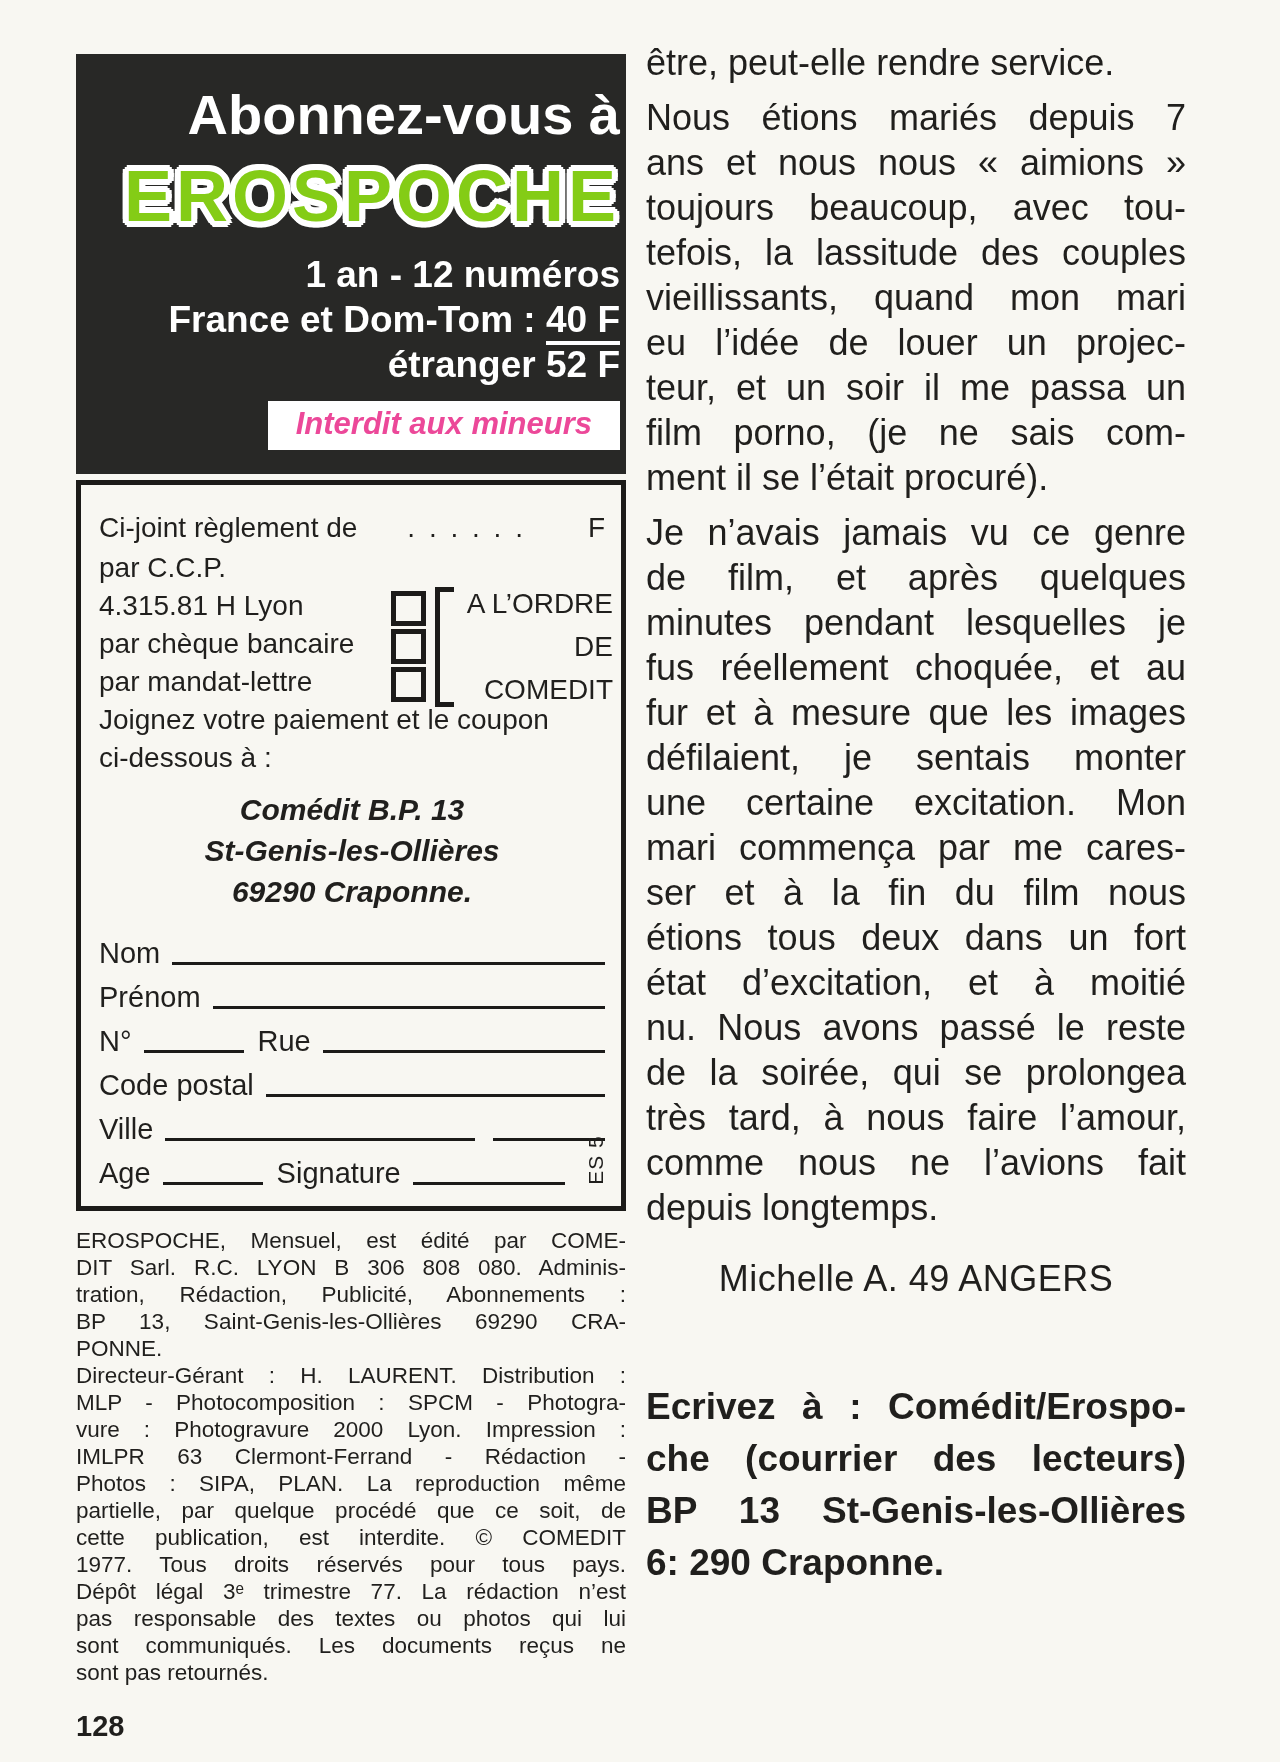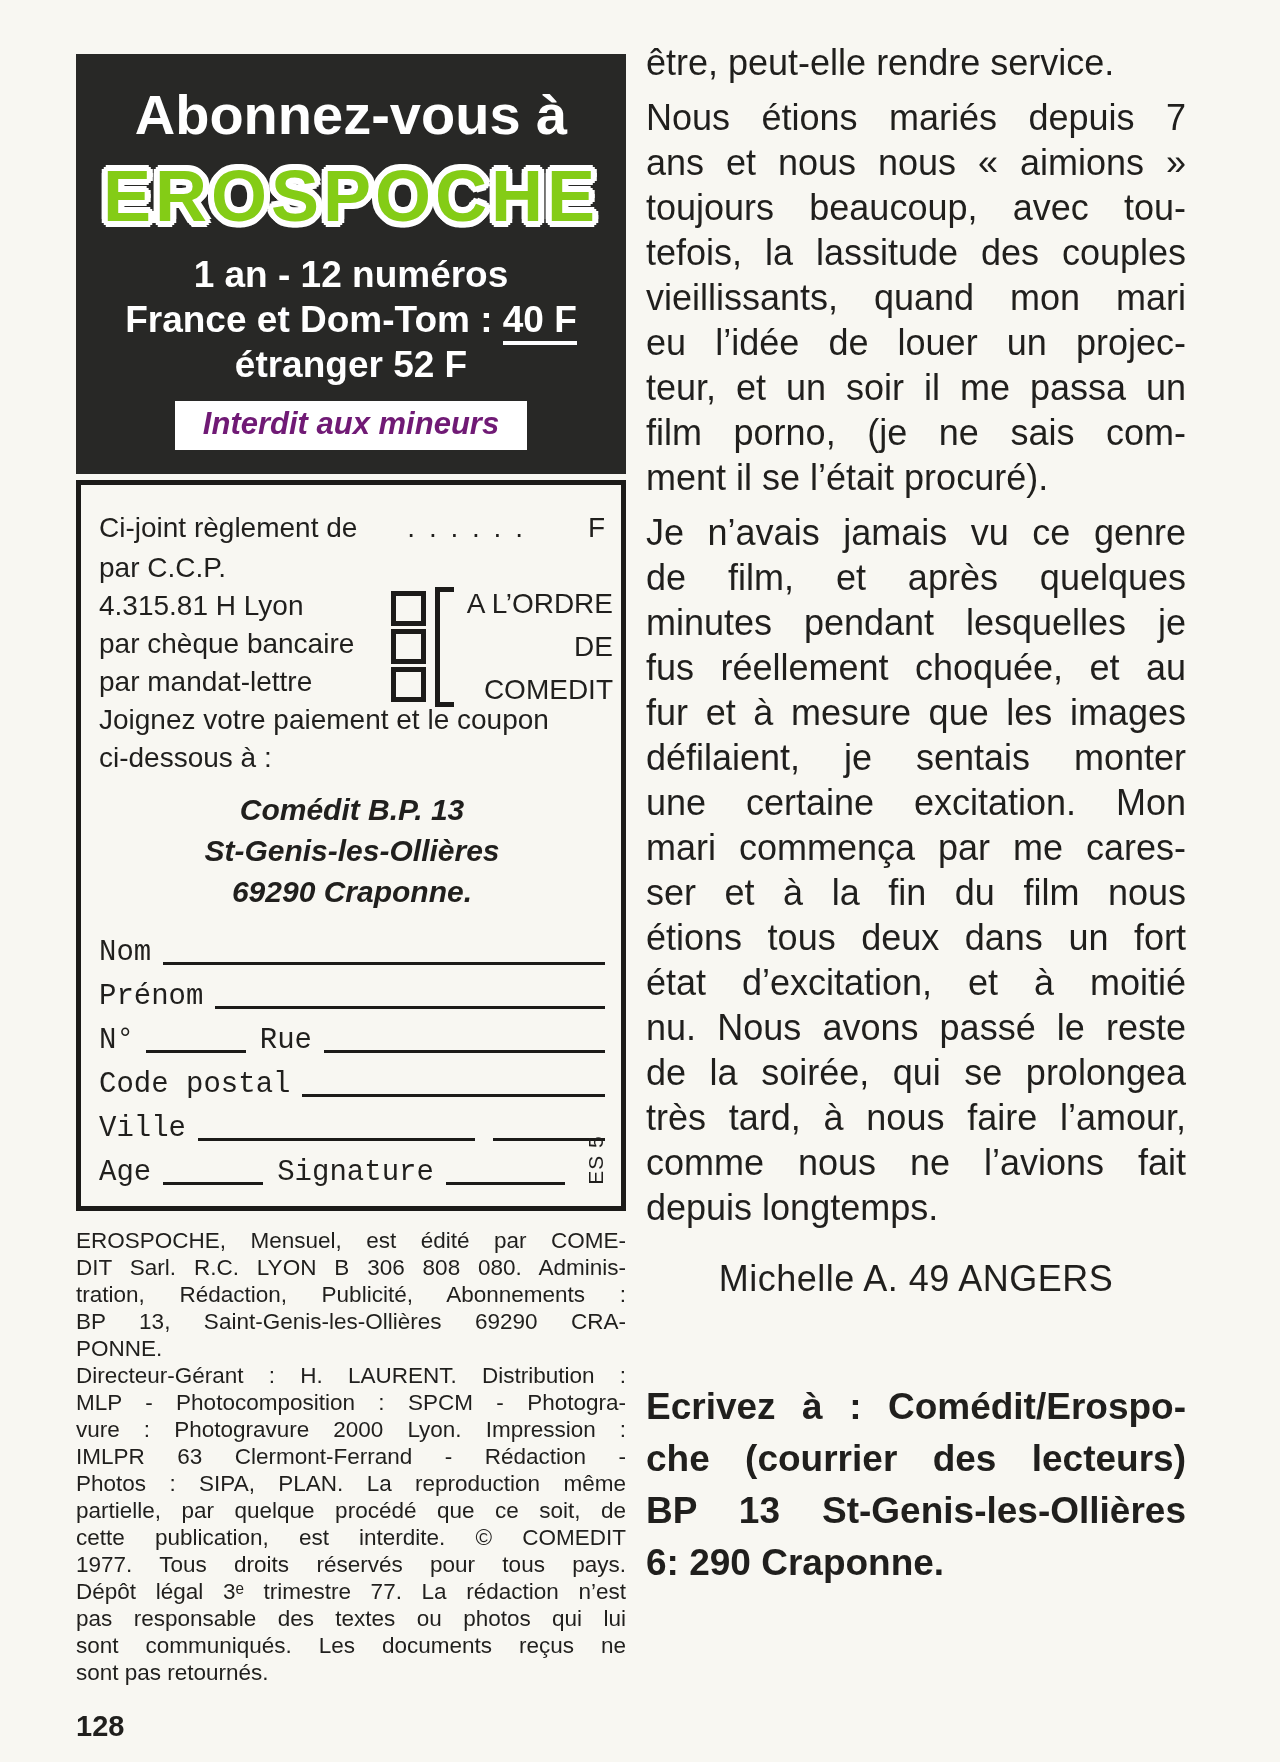--- a/index.html
+++ b/index.html
@@ -3,53 +3,53 @@
 <meta charset="utf-8">
 <style>
   html,body{margin:0;padding:0;}
   body{
     width:1280px;height:1762px;position:relative;overflow:hidden;
     background:#f8f7f2;color:#201f1d;
     font-family:"Liberation Sans", sans-serif;
   }
   .left-col{position:absolute;left:76px;top:54px;width:550px;}
   
-  .adbox{background:#282826;color:#ffffff;text-align:center;padding:30px 6px 16px;}
+  .adbox{background:#282826;color:#ffffff;text-align:right;padding:30px 6px 16px;}
   .ad-header{font-weight:bold;font-size:56px;line-height:62px;}
   .logo{
     font-weight:bold;font-size:72px;line-height:88px;letter-spacing:4px;margin-top:6px;
     color:#84cc16;
     text-shadow:
       5px 0 #fff,-5px 0 #fff,0 5px #fff,0 -5px #fff,
       4px 4px #fff,-4px 4px #fff,4px -4px #fff,-4px -4px #fff,
       6px 2px #fff,-6px 2px #fff,6px -2px #fff,-6px -2px #fff,
       2px 6px #fff,-2px 6px #fff,2px -6px #fff,-2px -6px #fff;
   }
   .ad-sub{font-weight:bold;font-size:37px;line-height:45px;}
   .ad-sub.first{margin-top:12px;}
   .price-underline{border-bottom:4px solid #fff;padding-bottom:1px;}
   .badge{
-    display:inline-block;background:#ffffff;color:#701a75;
+    display:inline-block;background:#ffffff;color:#ec4899;
     font-style:italic;font-weight:bold;font-size:31px;
     padding:5px 28px 8px;margin:14px auto 8px;
   }
   
   .coupon{margin-top:6px;border:5px solid #1c1b19;padding:24px 16px 16px 18px;position:relative;font-size:28px;}
   .amount-row{display:flex;align-items:baseline;height:38px;line-height:38px;gap:42px;}
   .amount-dots{flex:1;overflow:hidden;white-space:nowrap;margin:0 8px;letter-spacing:3px;}
   .pay{position:relative;margin-top:2px;}
   .pay-row{position:relative;height:38px;line-height:38px;}
   .chk{position:absolute;left:292px;top:4px;width:25px;height:25px;border:5px solid #1c1b19;}
   .order{position:absolute;left:336px;top:38px;height:120px;width:178px;display:flex;}
   .bracket{width:14px;border-left:5px solid #1c1b19;border-top:5px solid #1c1b19;border-bottom:5px solid #1c1b19;}
   .order-lines{flex:1;display:flex;flex-direction:column;justify-content:space-between;text-align:right;padding-left:4px;line-height:34px;}
   .instr{line-height:38px;}
   .address{text-align:center;font-weight:bold;font-style:italic;font-size:30px;line-height:41px;margin-top:12px;}
   .address .tline{text-align:center;}
-  .cform{margin-top:14px;font-size:29px;font-family:Liberation Mono, monospace;}
+  .cform{margin-top:14px;font-size:29px;}
   .frow{display:flex;align-items:flex-end;height:44px;}
   .lbl{white-space:nowrap;line-height:34px;}
   .fl{flex:1;border-bottom:3px solid #1c1b19;margin:0 0 5px 12px;}
   .fl.short{flex:0 0 100px;}
   .fl.mid{flex:0 0 112px;margin-left:18px;}
   .frow .lbl.second{margin-left:14px;}
   .frow.age-row{margin-right:40px;}
   .refcode{position:absolute;right:0px;bottom:34px;transform:rotate(-90deg);transform-origin:center;font-size:21px;letter-spacing:1px;}
   
   .imprint{margin-top:16px;font-size:22.5px;line-height:27px;}

